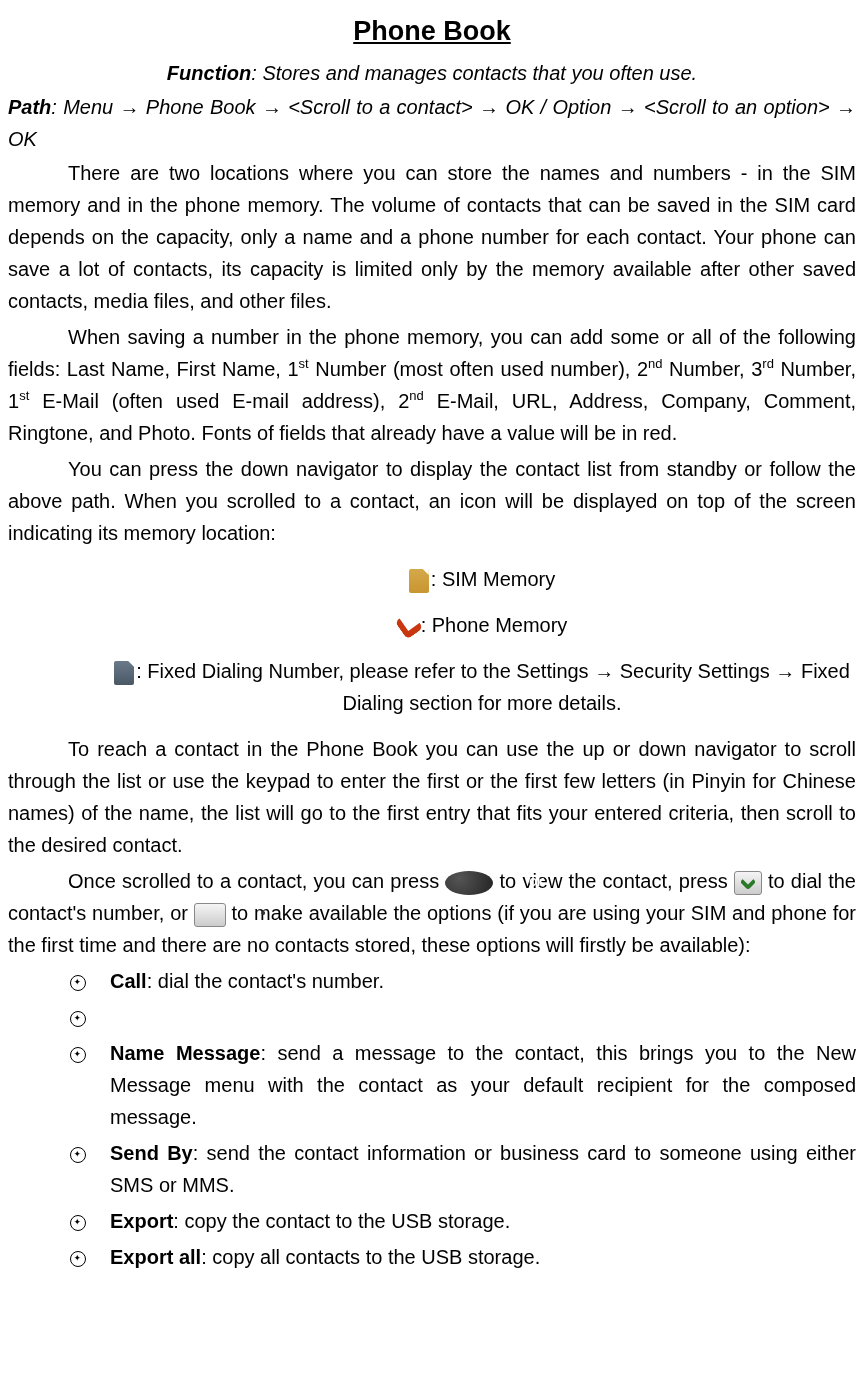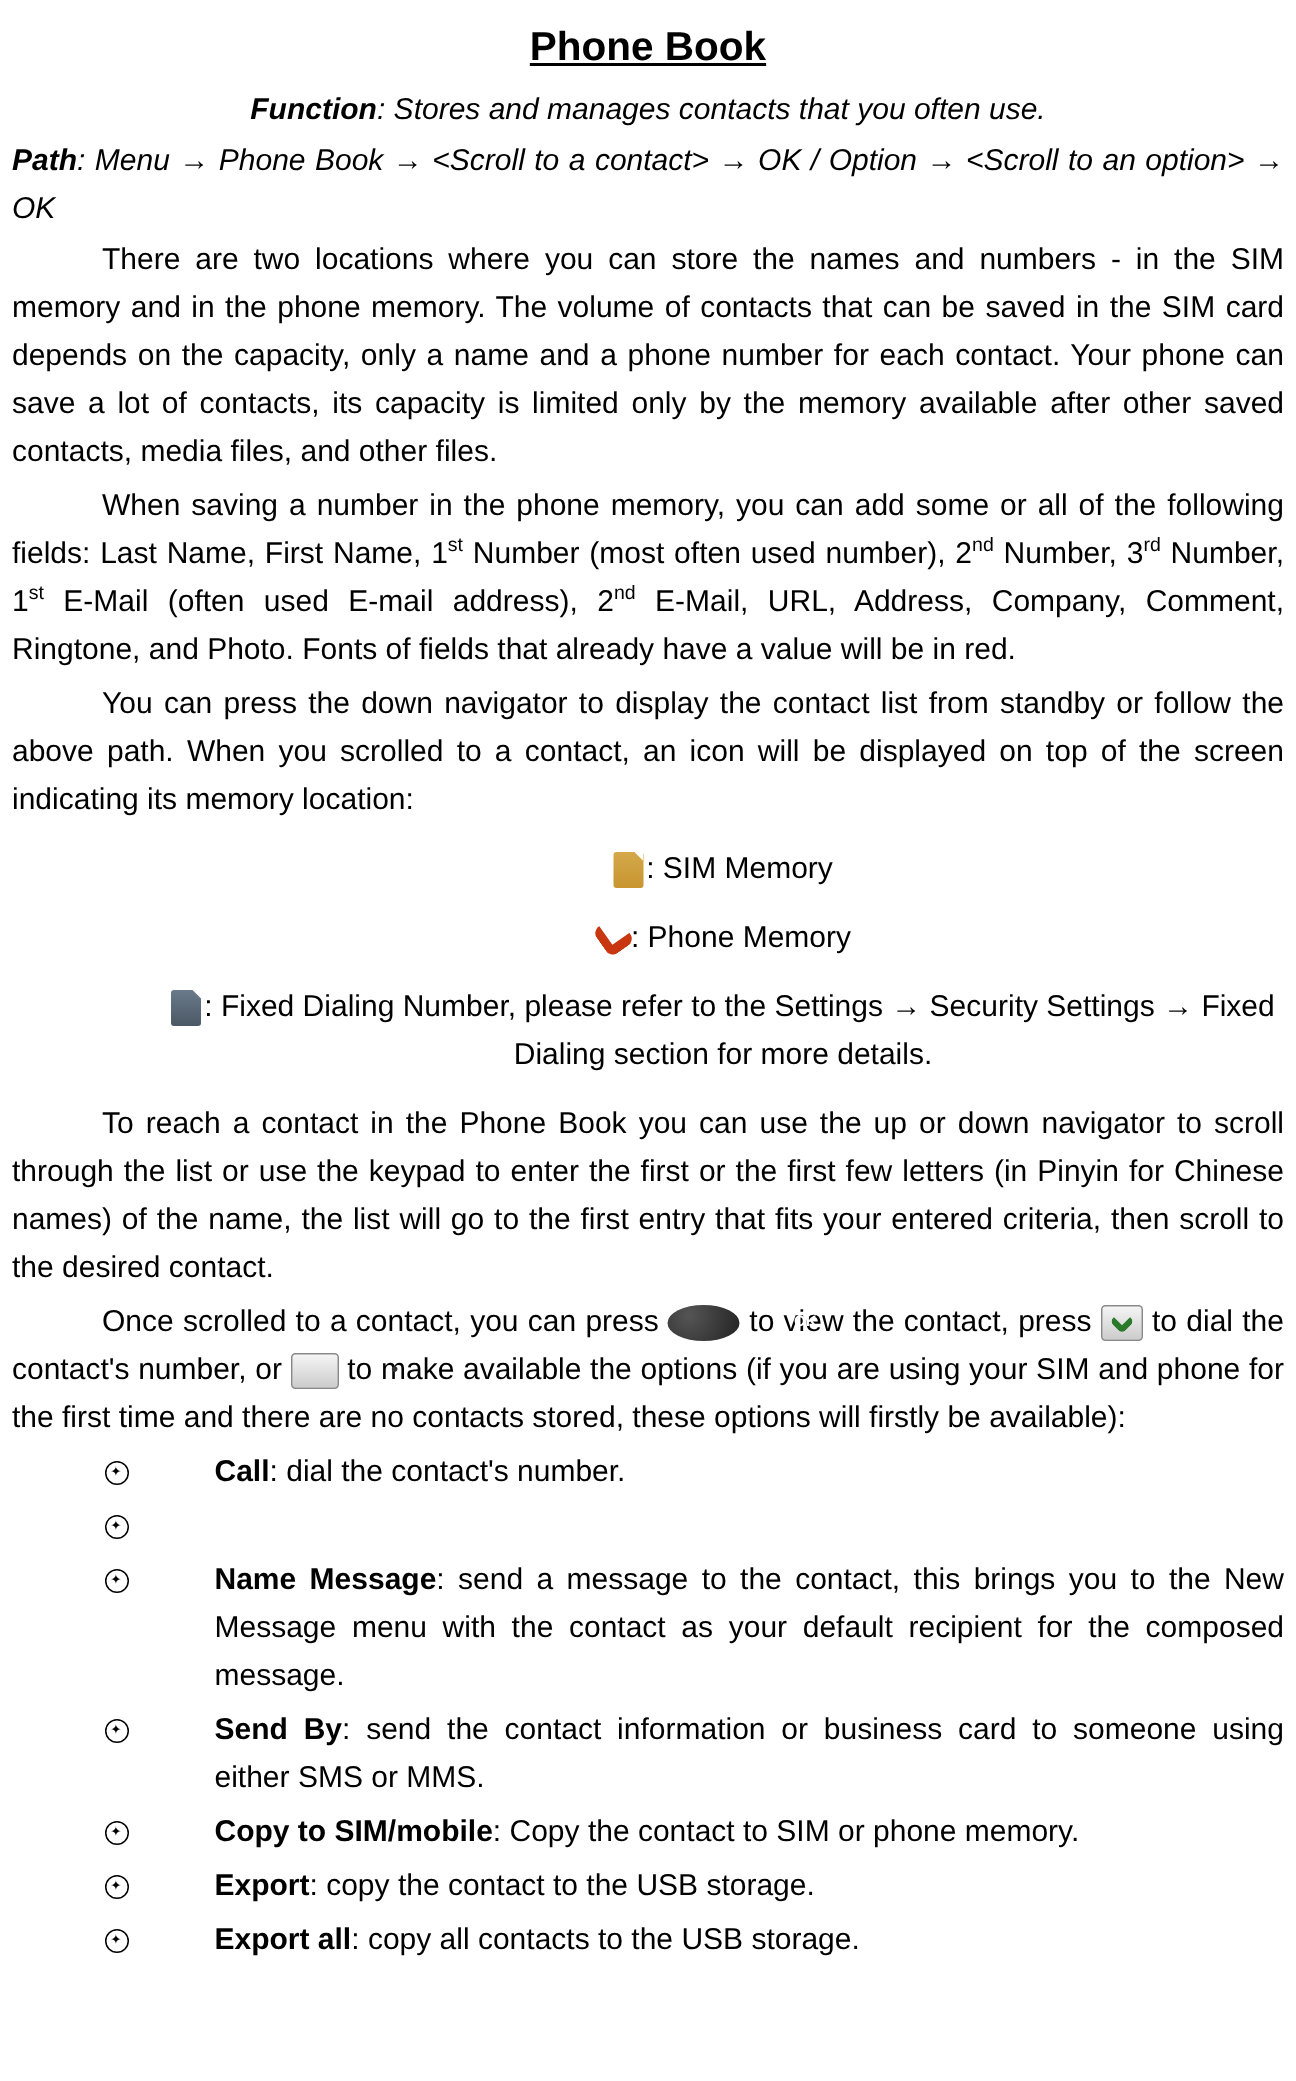--- a/index.html
+++ b/index.html
@@ -198,21 +198,20 @@
       content: '✦';
       position: absolute;
       font-size: 9px;
       left: 2.5px;
       top: -1px;
       color: #000;
     }
     .bullet-text {
       flex: 1;
       text-align: justify;
-      margin-left: 33px;
     }
     .bold {
       font-weight: bold;
     }
   </style>
 </head>
 <body>
 
 <div class="title">Phone Book</div>
 
@@ -259,23 +258,19 @@
     <div class="bullet-item">
       <div class="bullet-mark"><span></span></div>
       <div class="bullet-text"><span class="bold">Name Message</span><span>: send a message to the contact, this brings you to the New Message menu with the contact as your default recipient for the composed message.</span></div>
     </div>
     <div class="bullet-item">
       <div class="bullet-mark"><span></span></div>
       <div class="bullet-text"><span class="bold">Send By</span><span>: send the contact information or business card to someone using either SMS or MMS.</span></div>
     </div>
     <div class="bullet-item">
       <div class="bullet-mark"><span></span></div>
-      <div class="bullet-text"><span class="bold">Copy to SIM/mobile</span><span>: Copy the contact to SIM or phone memory.</span></div>
-    </div>
-    <div class="bullet-item">
-      <div class="bullet-mark"><span></span></div>
       <div class="bullet-text"><span class="bold">Export</span><span>: copy the contact to the USB storage.</span></div>
     </div>
     <div class="bullet-item">
       <div class="bullet-mark"><span></span></div>
       <div class="bullet-text"><span class="bold">Export all</span><span>: copy all contacts to the USB storage.</span></div>
     </div>
   </div>
 
 </body></html>

